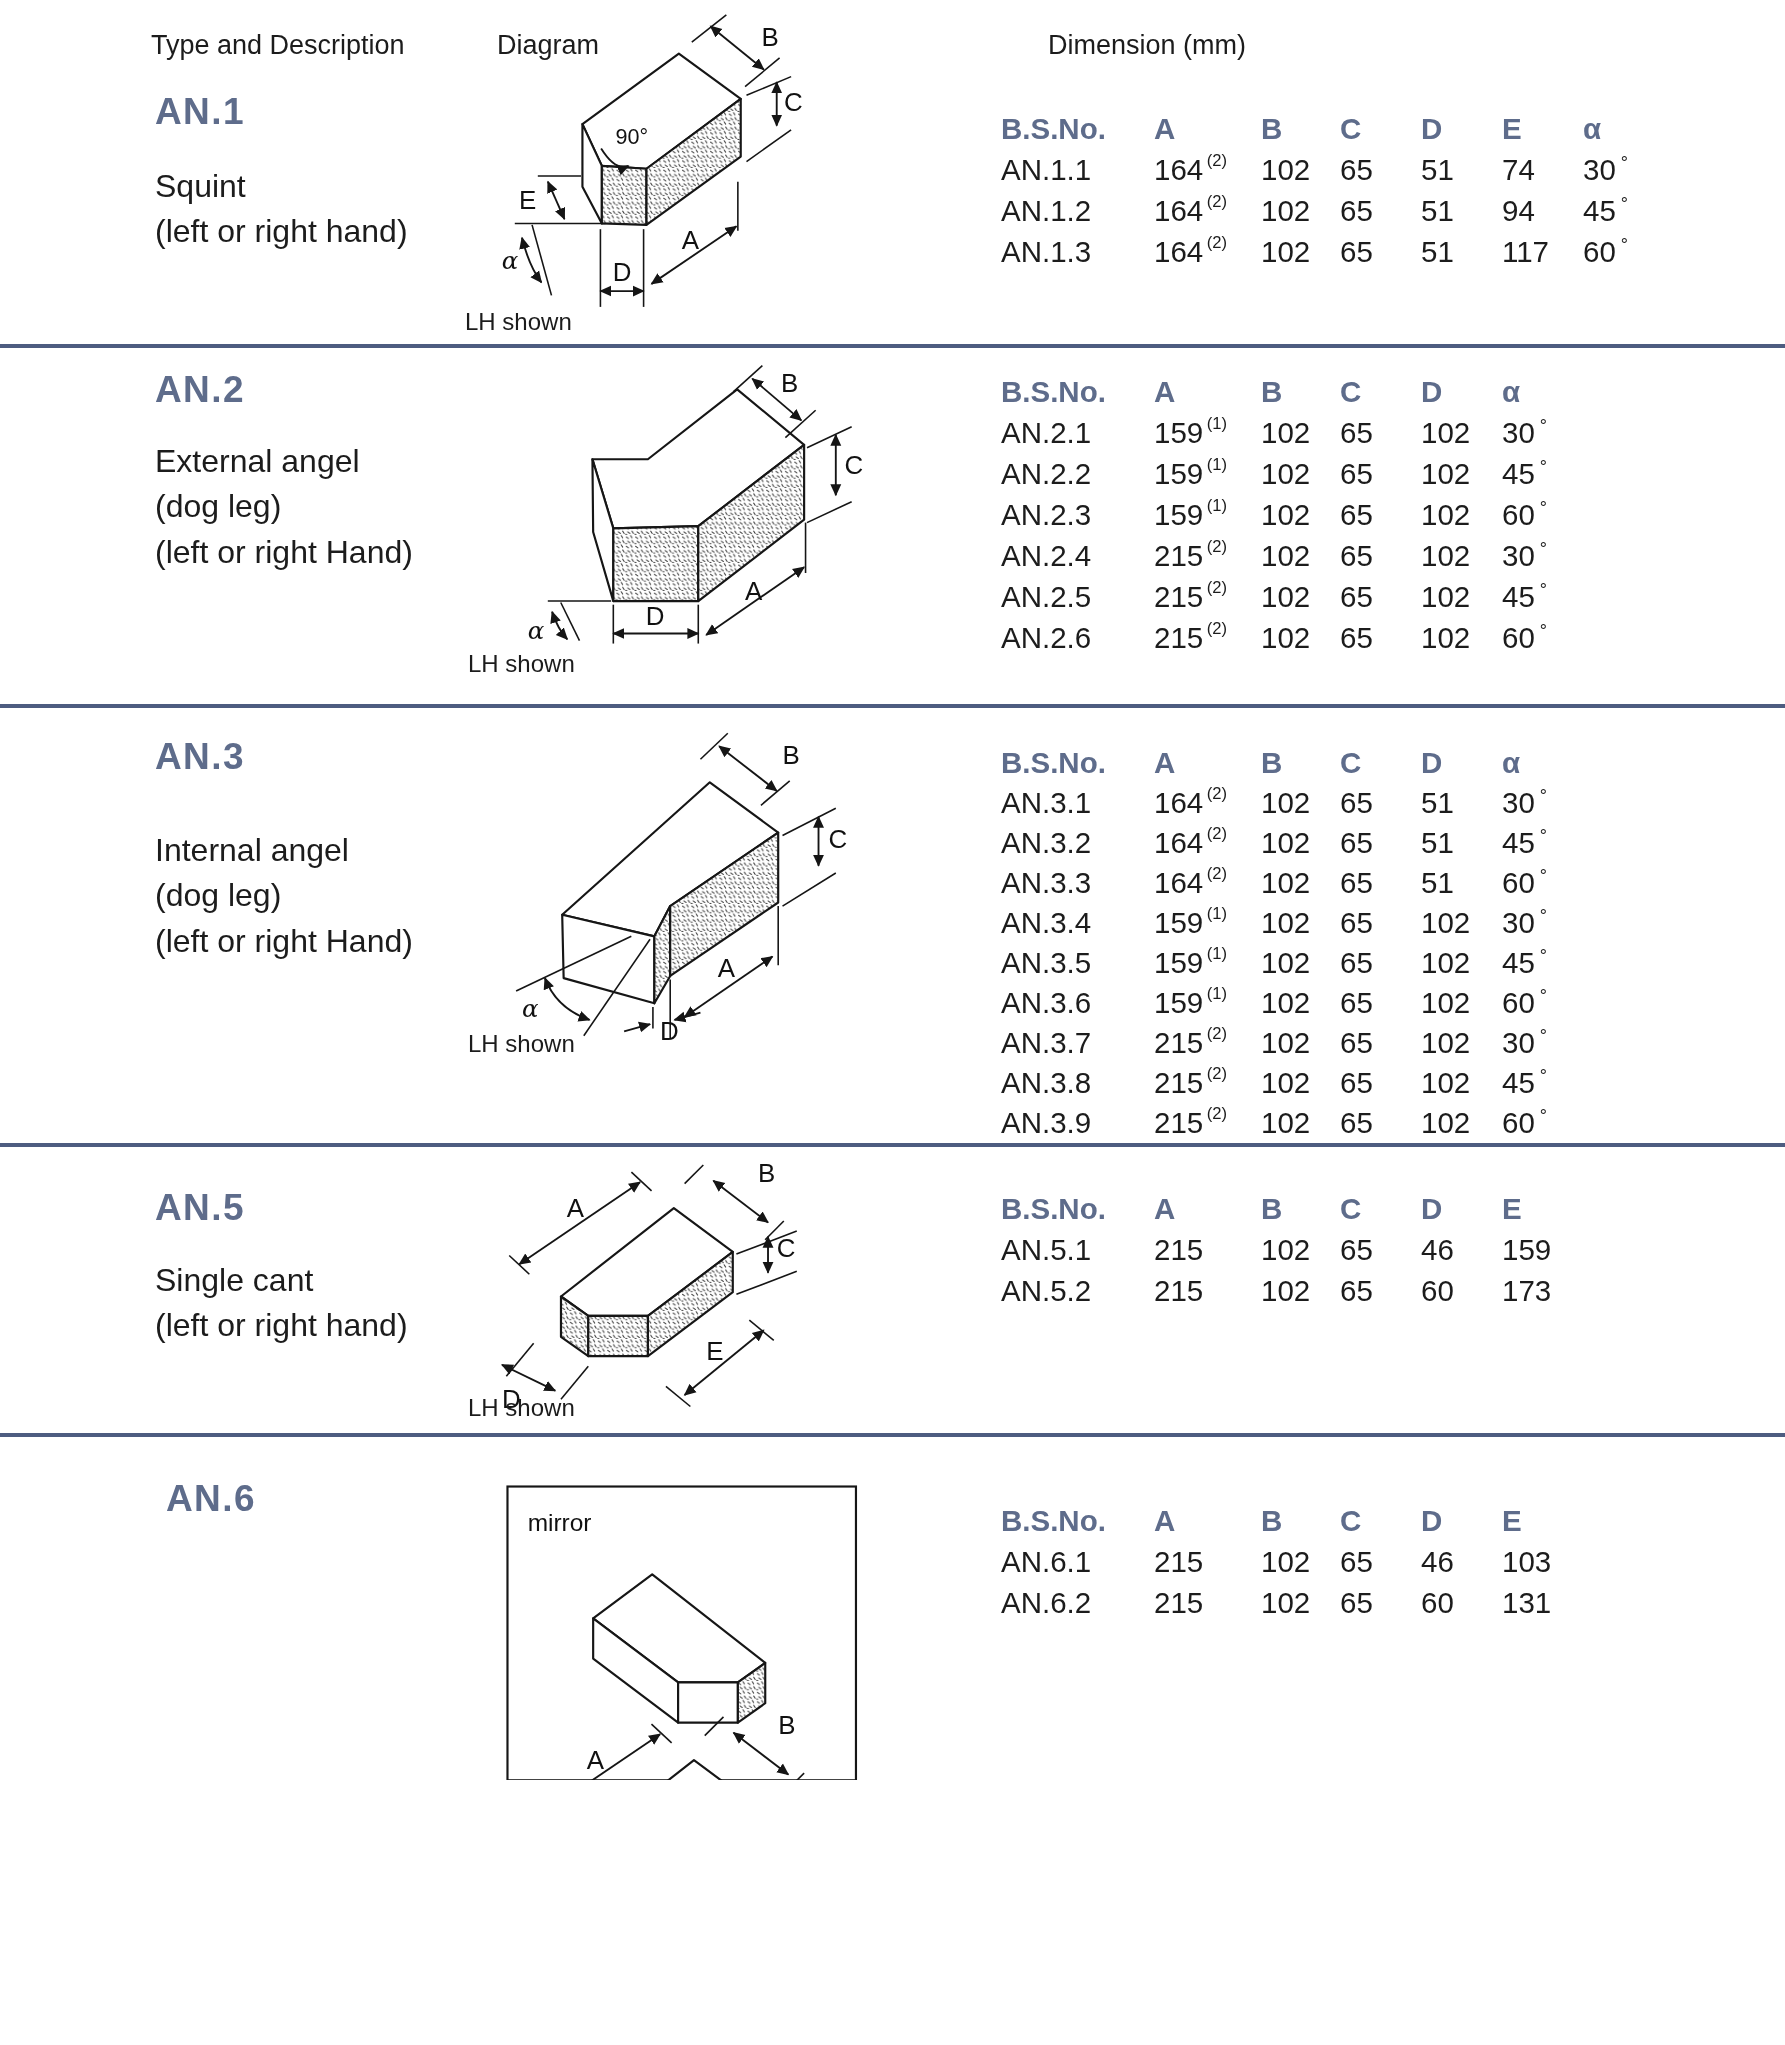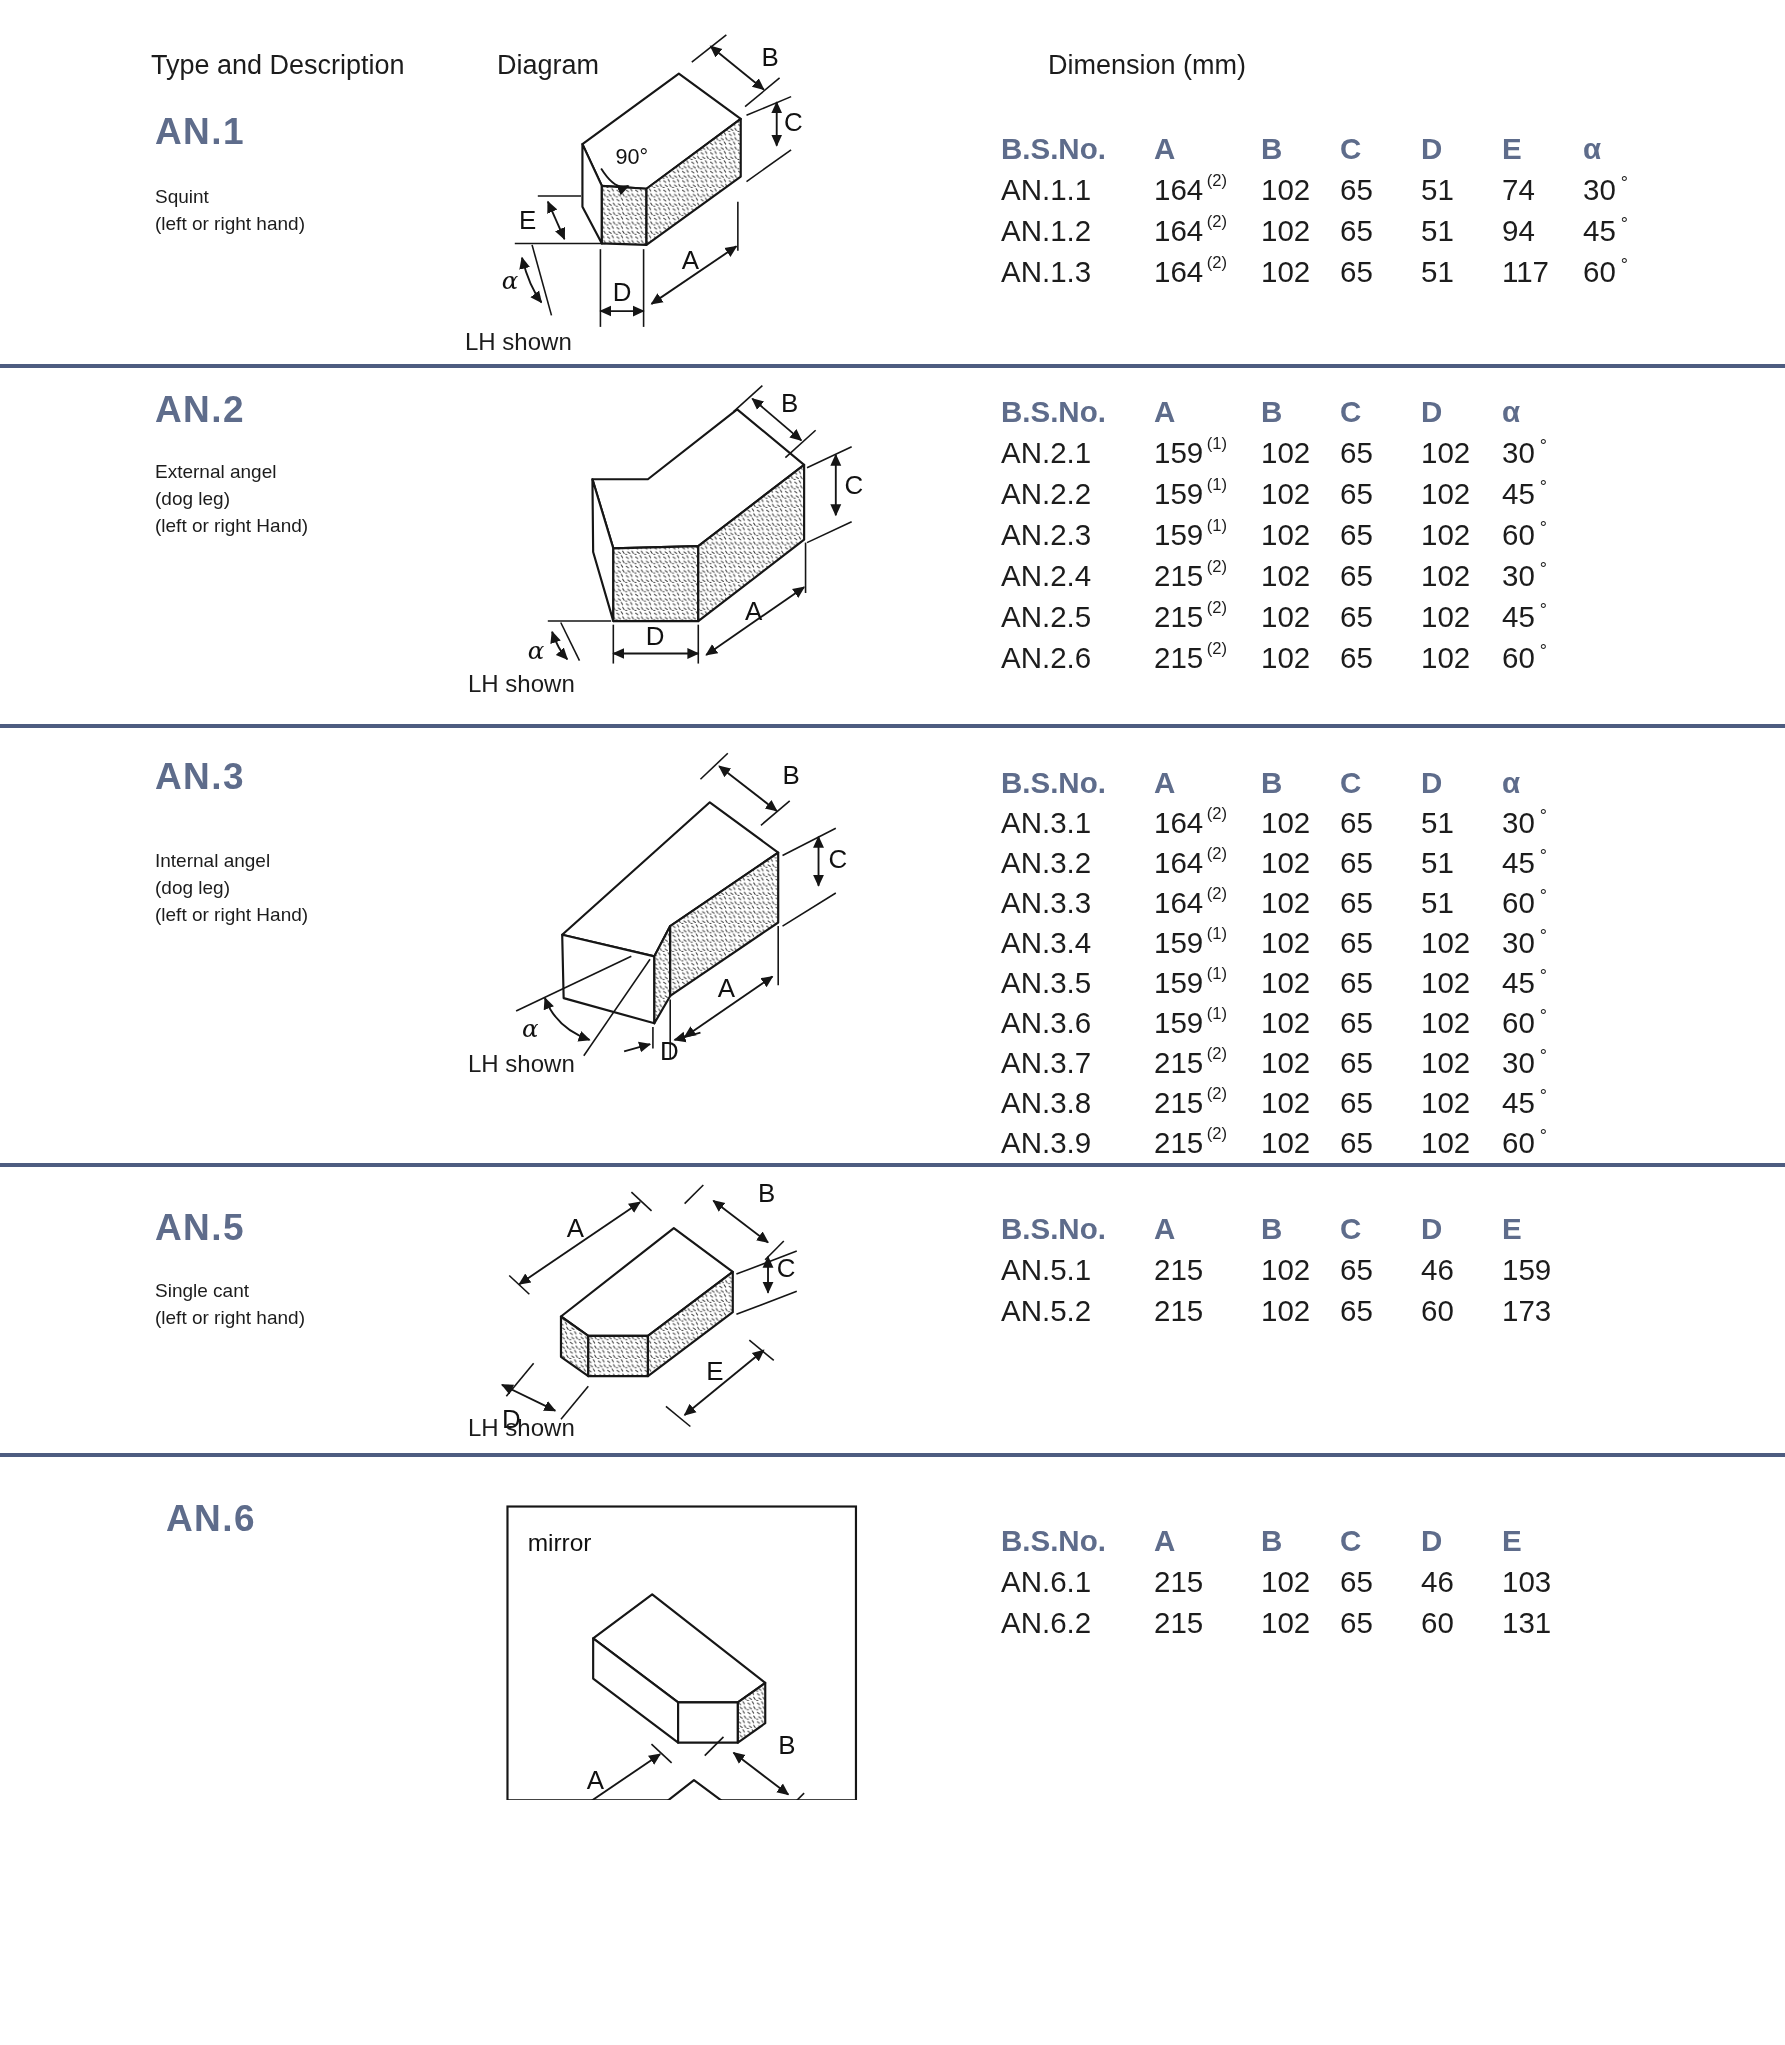--- a/index.html
+++ b/index.html
@@ -1,21 +1,21 @@
 <!DOCTYPE html>
 <html style="--accent: #5e6c8b; --divider: #4d5c80;font-size:11.5px"><head>
 <meta charset="utf-8">
 <style>
   :root{ --accent:#5e6c8b; --divider:#4d5c80; }
   html,body{margin:0;padding:0;background:#fff;}
   .page{position:relative;width:1786px;height:1780px;background:#ffffff;overflow:hidden;
-        font-family:"Liberation Sans","DejaVu Sans",sans-serif;color:#1c1c1c;margin-top:20px;}
+        font-family:"Liberation Sans","DejaVu Sans",sans-serif;color:#1c1c1c;}
   .colhead{position:absolute;font-size:27px;white-space:nowrap;}
   .sec-title{position:absolute;font-size:37px;font-weight:bold;color:var(--accent);letter-spacing:1.4px;white-space:nowrap;}
-  .sec-desc{position:absolute;font-size:19px;line-height:1.42;white-space:nowrap;}
+  .sec-desc{position:absolute;font-size:32px;line-height:1.42;white-space:nowrap;}
   .divider{position:absolute;left:0;width:1786px;height:4.3px;background:var(--divider);}
   .dtable{position:absolute;left:1001px;}
   .t-row{display:grid;grid-template-columns:153px 107px 79px 81px 81px 81px 79px;height:41px;align-items:center;font-size:29.5px;}
   .sec-an3 .t-row{height:40px;}
   .t-hcell{font-weight:bold;color:var(--accent);}
   sup.note{font-size:16.6px;position:relative;top:-2.9px;margin-left:3.6px;}
   span.deg{font-size:18px;vertical-align:super;margin-left:5px;}
   .lh{position:absolute;font-size:24px;white-space:nowrap;}
   .fnote{position:absolute;left:164px;top:1982px;font-size:21px;white-space:nowrap;}
   .fn2{margin-left:40px;}

